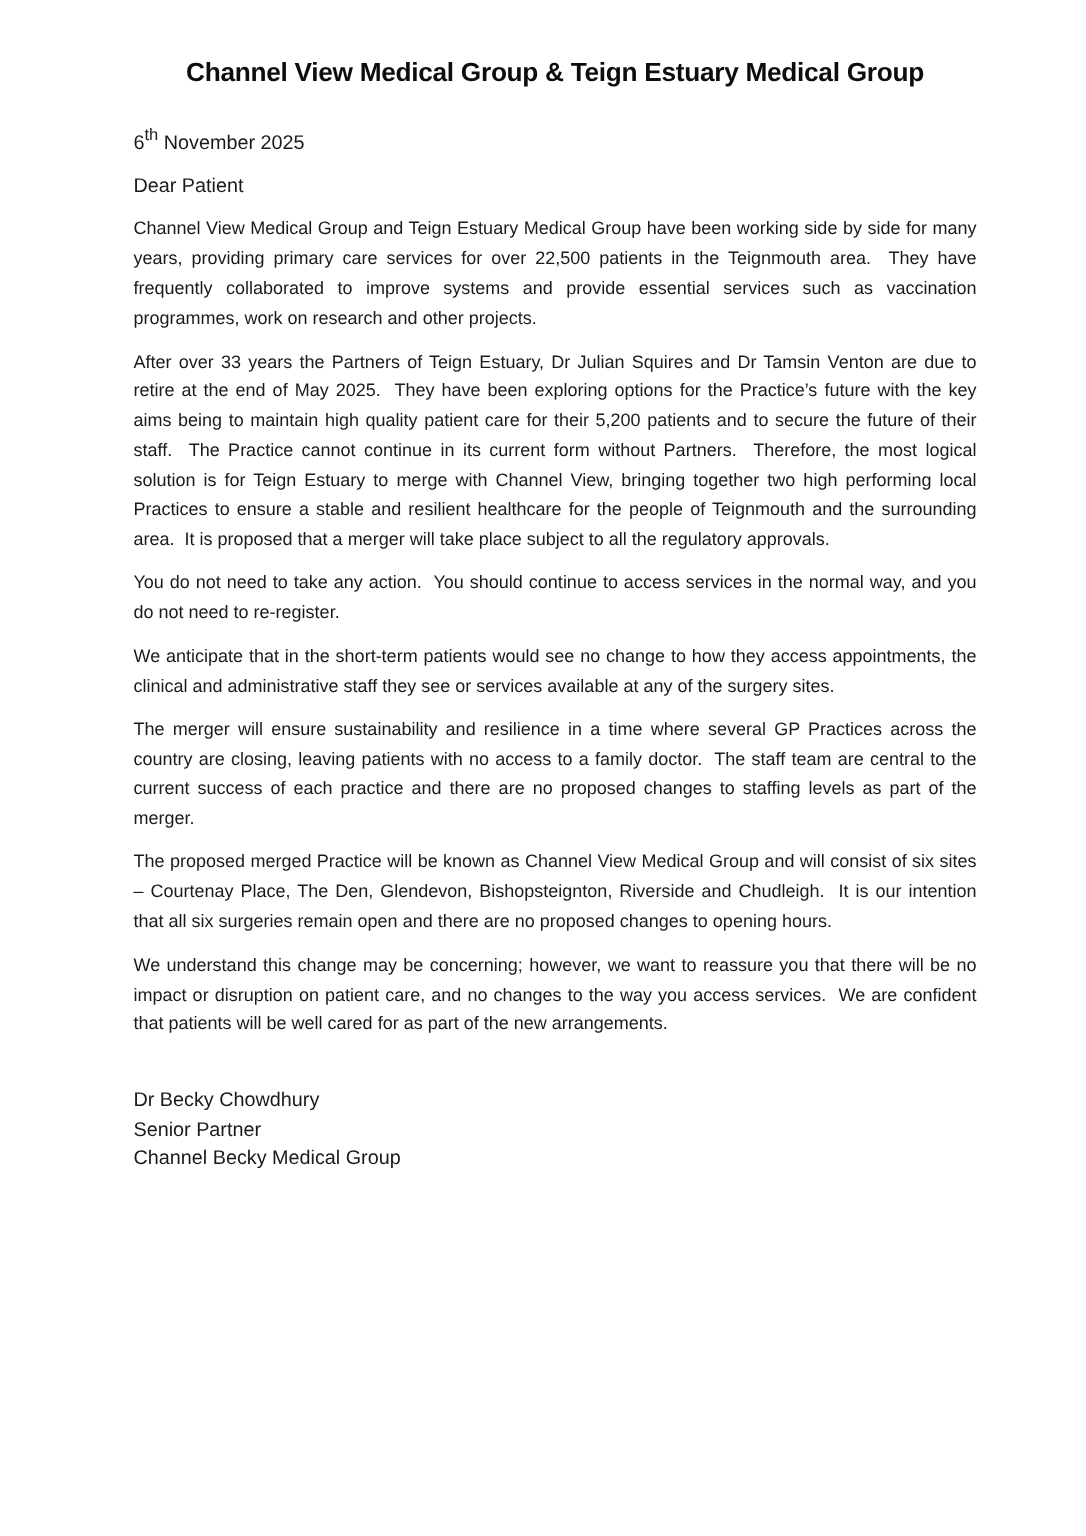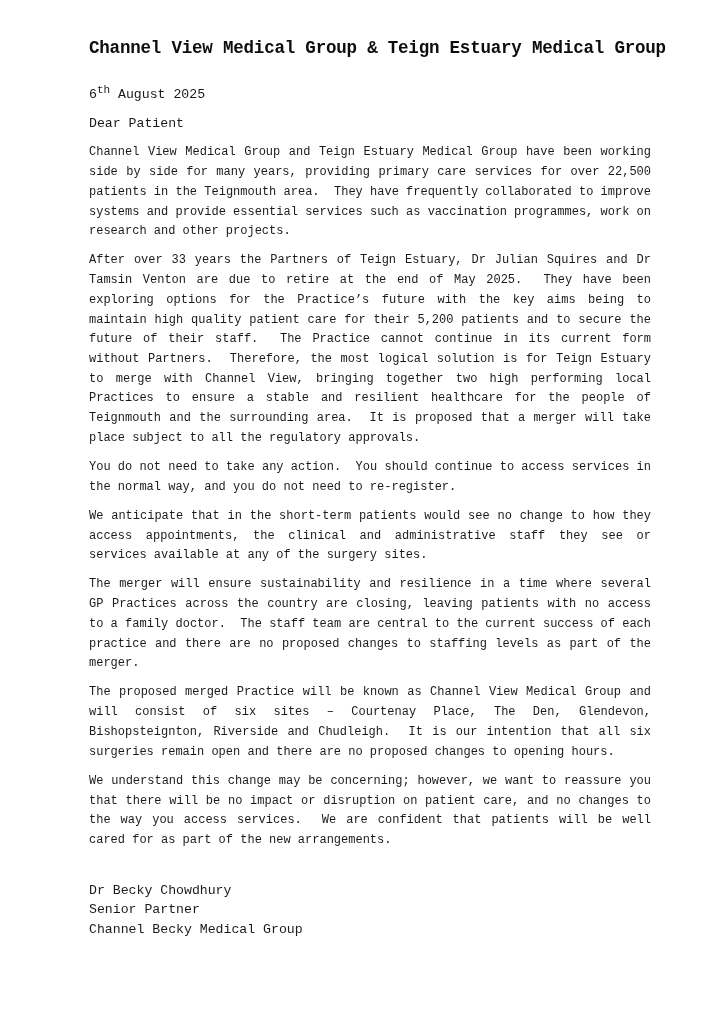--- a/index.html
+++ b/index.html
@@ -7,21 +7,21 @@
     padding: 0;
     background: #ffffff;
   }
   .page {
     position: relative;
     width: 724px;
     height: 1024px;
     box-sizing: border-box;
     background: #ffffff;
     padding: 36px 73px 40px 89px;
-    font-family: Liberation Mono, monospace;
+    font-family: Liberation Sans, sans-serif;
     color: #1a1a1a;
     overflow: hidden;
   }
   .title {
     font-size: 17.5px;
     font-weight: 700;
     color: #0d0d0d;
     text-align: center;
     letter-spacing: -0.2px;
     white-space: nowrap;
@@ -62,21 +62,21 @@
     flex: 1 1 auto;
   }
 </style>
 </head>
 <body>
 
 <div class="page">
 
   <h1 class="title">Channel View Medical Group &amp; Teign Estuary Medical Group</h1>
 
-  <p class="line date"><span>6</span><sup>th</sup><span> August 2025</span></p>
+  <p class="line date"><span>6</span><sup>th</sup><span> November 2025</span></p>
 
   <p class="line">Dear Patient</p>
 
   <p class="body-para">Channel View Medical Group and Teign Estuary Medical Group have been working side by side for many years, providing primary care services for over 22,500 patients in the Teignmouth area.  They have frequently collaborated to improve systems and provide essential services such as vaccination programmes, work on research and other projects.</p>
 
   <p class="body-para">After over 33 years the Partners of Teign Estuary, Dr Julian Squires and Dr Tamsin Venton are due to retire at the end of May 2025.  They have been exploring options for the Practice’s future with the key aims being to maintain high quality patient care for their 5,200 patients and to secure the future of their staff.  The Practice cannot continue in its current form without Partners.  Therefore, the most logical solution is for Teign Estuary to merge with Channel View, bringing together two high performing local Practices to ensure a stable and resilient healthcare for the people of Teignmouth and the surrounding area.  It is proposed that a merger will take place subject to all the regulatory approvals.</p>
 
   <p class="body-para">You do not need to take any action.  You should continue to access services in the normal way, and you do not need to re-register.</p>
 
   <p class="body-para">We anticipate that in the short-term patients would see no change to how they access appointments, the clinical and administrative staff they see or services available at any of the surgery sites.</p>

